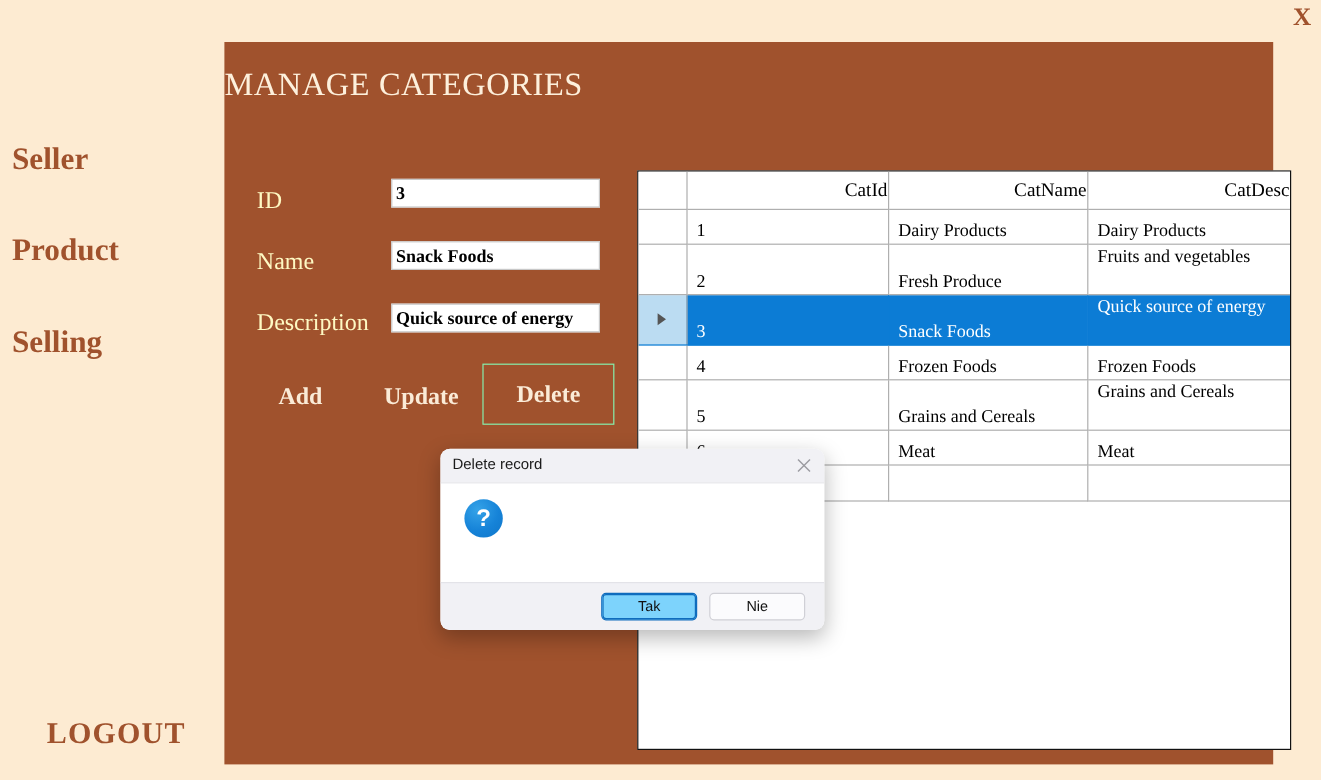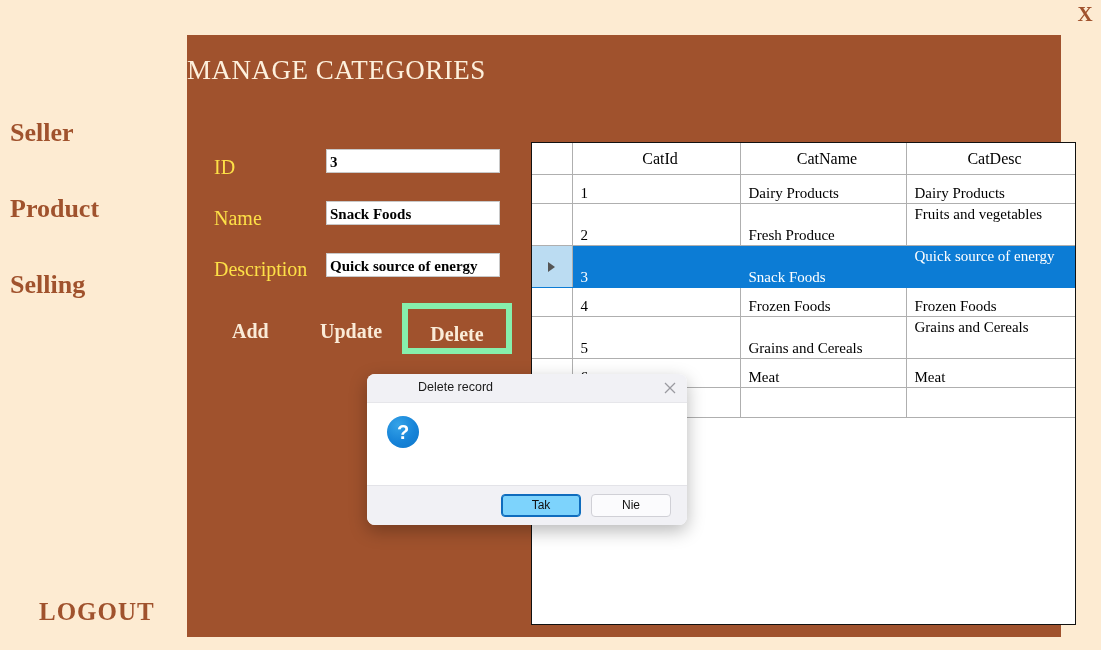--- a/index.html
+++ b/index.html
@@ -85,21 +85,21 @@
     font-size: 27px;
     color: #FDF0DC;
     letter-spacing: 0.5px;
   }
 
   
   .form-label {
     position: absolute;
     font-family: "Liberation Serif", serif;
     font-size: 20px;
-    color: #fde047;
+    color: #fef9c3;
     white-space: nowrap;
   }
   #label-id          { left: 27px;  top: 121px; }
   #label-name        { left: 27px;  top: 172px; }
   #label-description { left: 27px;  top: 223px; }
 
   .form-input {
     position: absolute;
     left: 139px;
     width: 174px;
@@ -131,21 +131,21 @@
     text-align: center;
   }
   #add-button    { left: 45px;  top: 285px; }
   #update-button { left: 133px; top: 285px; }
   #delete-button {
     left: 215px;
     top: 268px;
     width: 110px;
     height: 51px;
     line-height: 51px;
-    border: 6px solid #86efac;
+    border: 1px solid #86efac;
     box-sizing: border-box;
     text-align: center;
   }
 
   
   #data-grid {
     position: absolute;
     left: 344px;
     top: 107px;
     width: 545px;
@@ -168,21 +168,21 @@
   table.grid col.c-name { width: 166px; }
   table.grid col.c-desc { width: 169px; }
 
   table.grid th {
     height: 31px;
     background: #FFFFFF;
     border-right: 1px solid #AFAFAF;
     border-bottom: 1px solid #AFAFAF;
     font-weight: normal;
     font-size: 16px;
-    text-align: center;
+    text-align: right;
     padding: 0 0 0 8px;
     vertical-align: middle;
   }
   table.grid th.sel-col { border-right: 1px solid #AFAFAF; padding: 0; }
 
   table.grid td {
     border-right: 1px solid #AFAFAF;
     border-bottom: 1px solid #AFAFAF;
     padding: 0 0 0 8px;
     vertical-align: bottom;
@@ -236,21 +236,20 @@
     background: #F1F1F5;
     position: relative;
     border-bottom: 1px solid #E6E6EA;
   }
   #dialog-title {
     position: absolute;
     left: 10px;
     top: 6px;
     font-size: 12.5px;
     color: #1A1A1A;
-    margin-left: 41px;
   }
   #dialog-close-icon {
     position: absolute;
     right: 8px;
     top: 5px;
     width: 18px;
     height: 18px;
     cursor: pointer;
   }
   #dialog-close-icon svg { display: block; }

